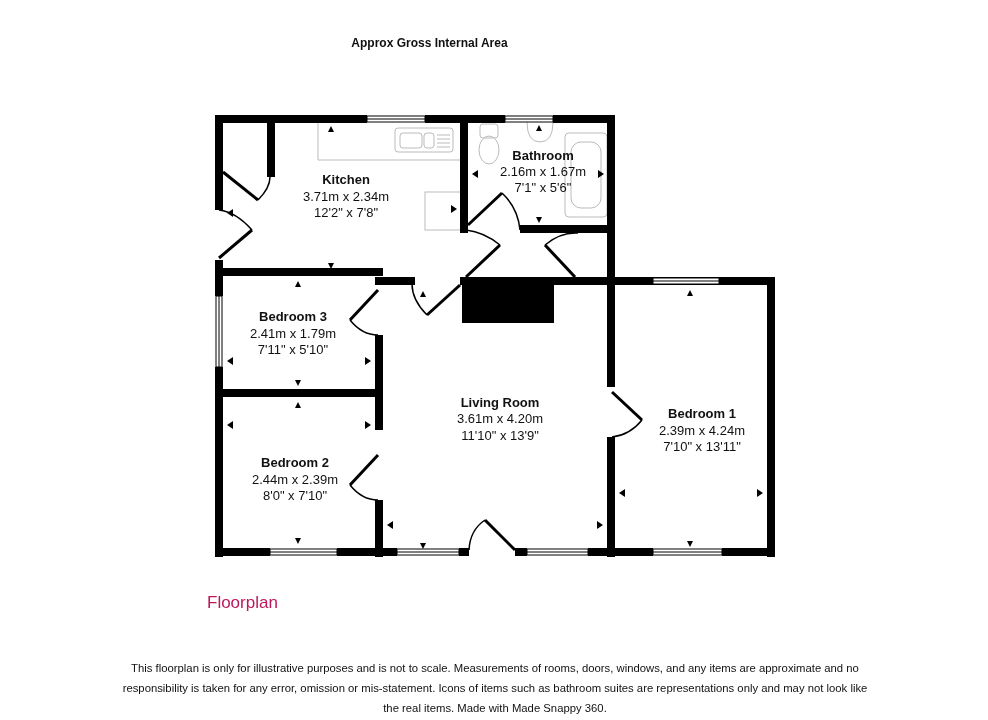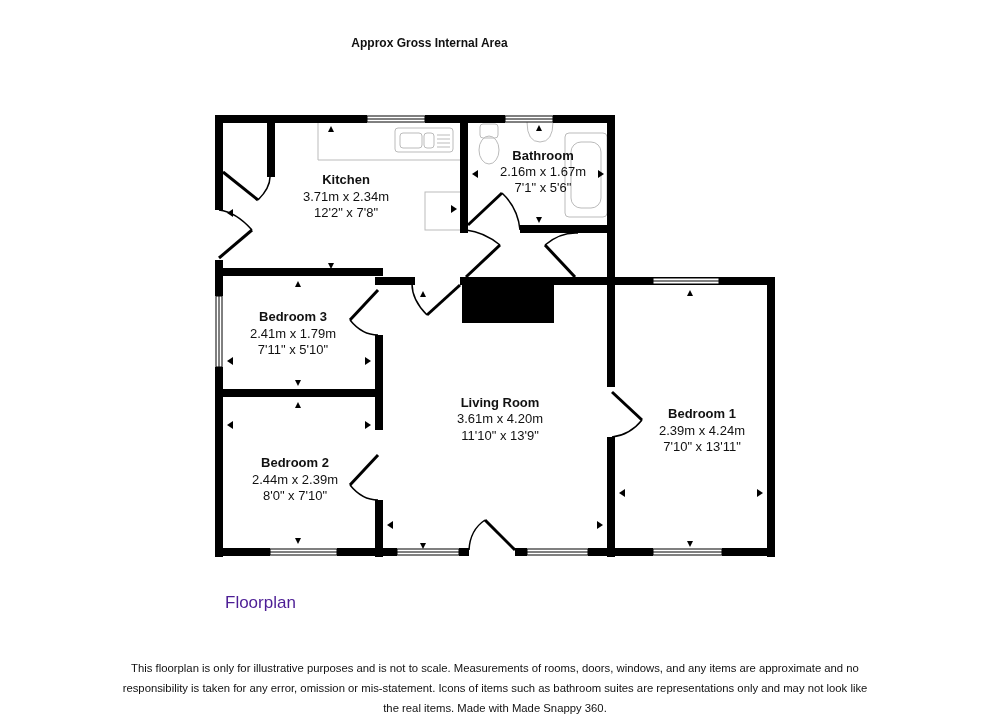--- a/index.html
+++ b/index.html
@@ -1,19 +1,19 @@
 <!DOCTYPE html>
 <html><head>
 <meta charset="utf-8">
 <style>
   html, body { margin:0; padding:0; background:#ffffff; }
   body { width:988px; height:720px; position:relative; overflow:hidden; font-family:"Liberation Sans", sans-serif; color:#111; }
   .header { position:absolute; top:36px; left:0; width:859px; text-align:center; font-weight:bold; font-size:12px; line-height:15px; }
   .plan { position:absolute; left:0; top:0; }
-  .floor-label { position:absolute; left:225px; top:593px; font-size:17px; color:#4c1d95; }
+  .floor-label { position:absolute; left:207px; top:593px; font-size:17px; color:#be185d; }
   .disclaimer { position:absolute; left:120px; top:658px; width:750px; text-align:center; font-size:11.3px; line-height:20px; color:#111; }
   .room-name { font-family:"Liberation Sans", sans-serif; font-weight:bold; font-size:13px; fill:#111; }
   .room-dim { font-family:"Liberation Sans", sans-serif; font-size:13px; fill:#111; }
 </style>
 </head>
 <body>
 
 <div class="header">
   <div>Approx Gross Internal Area</div>
 </div>

